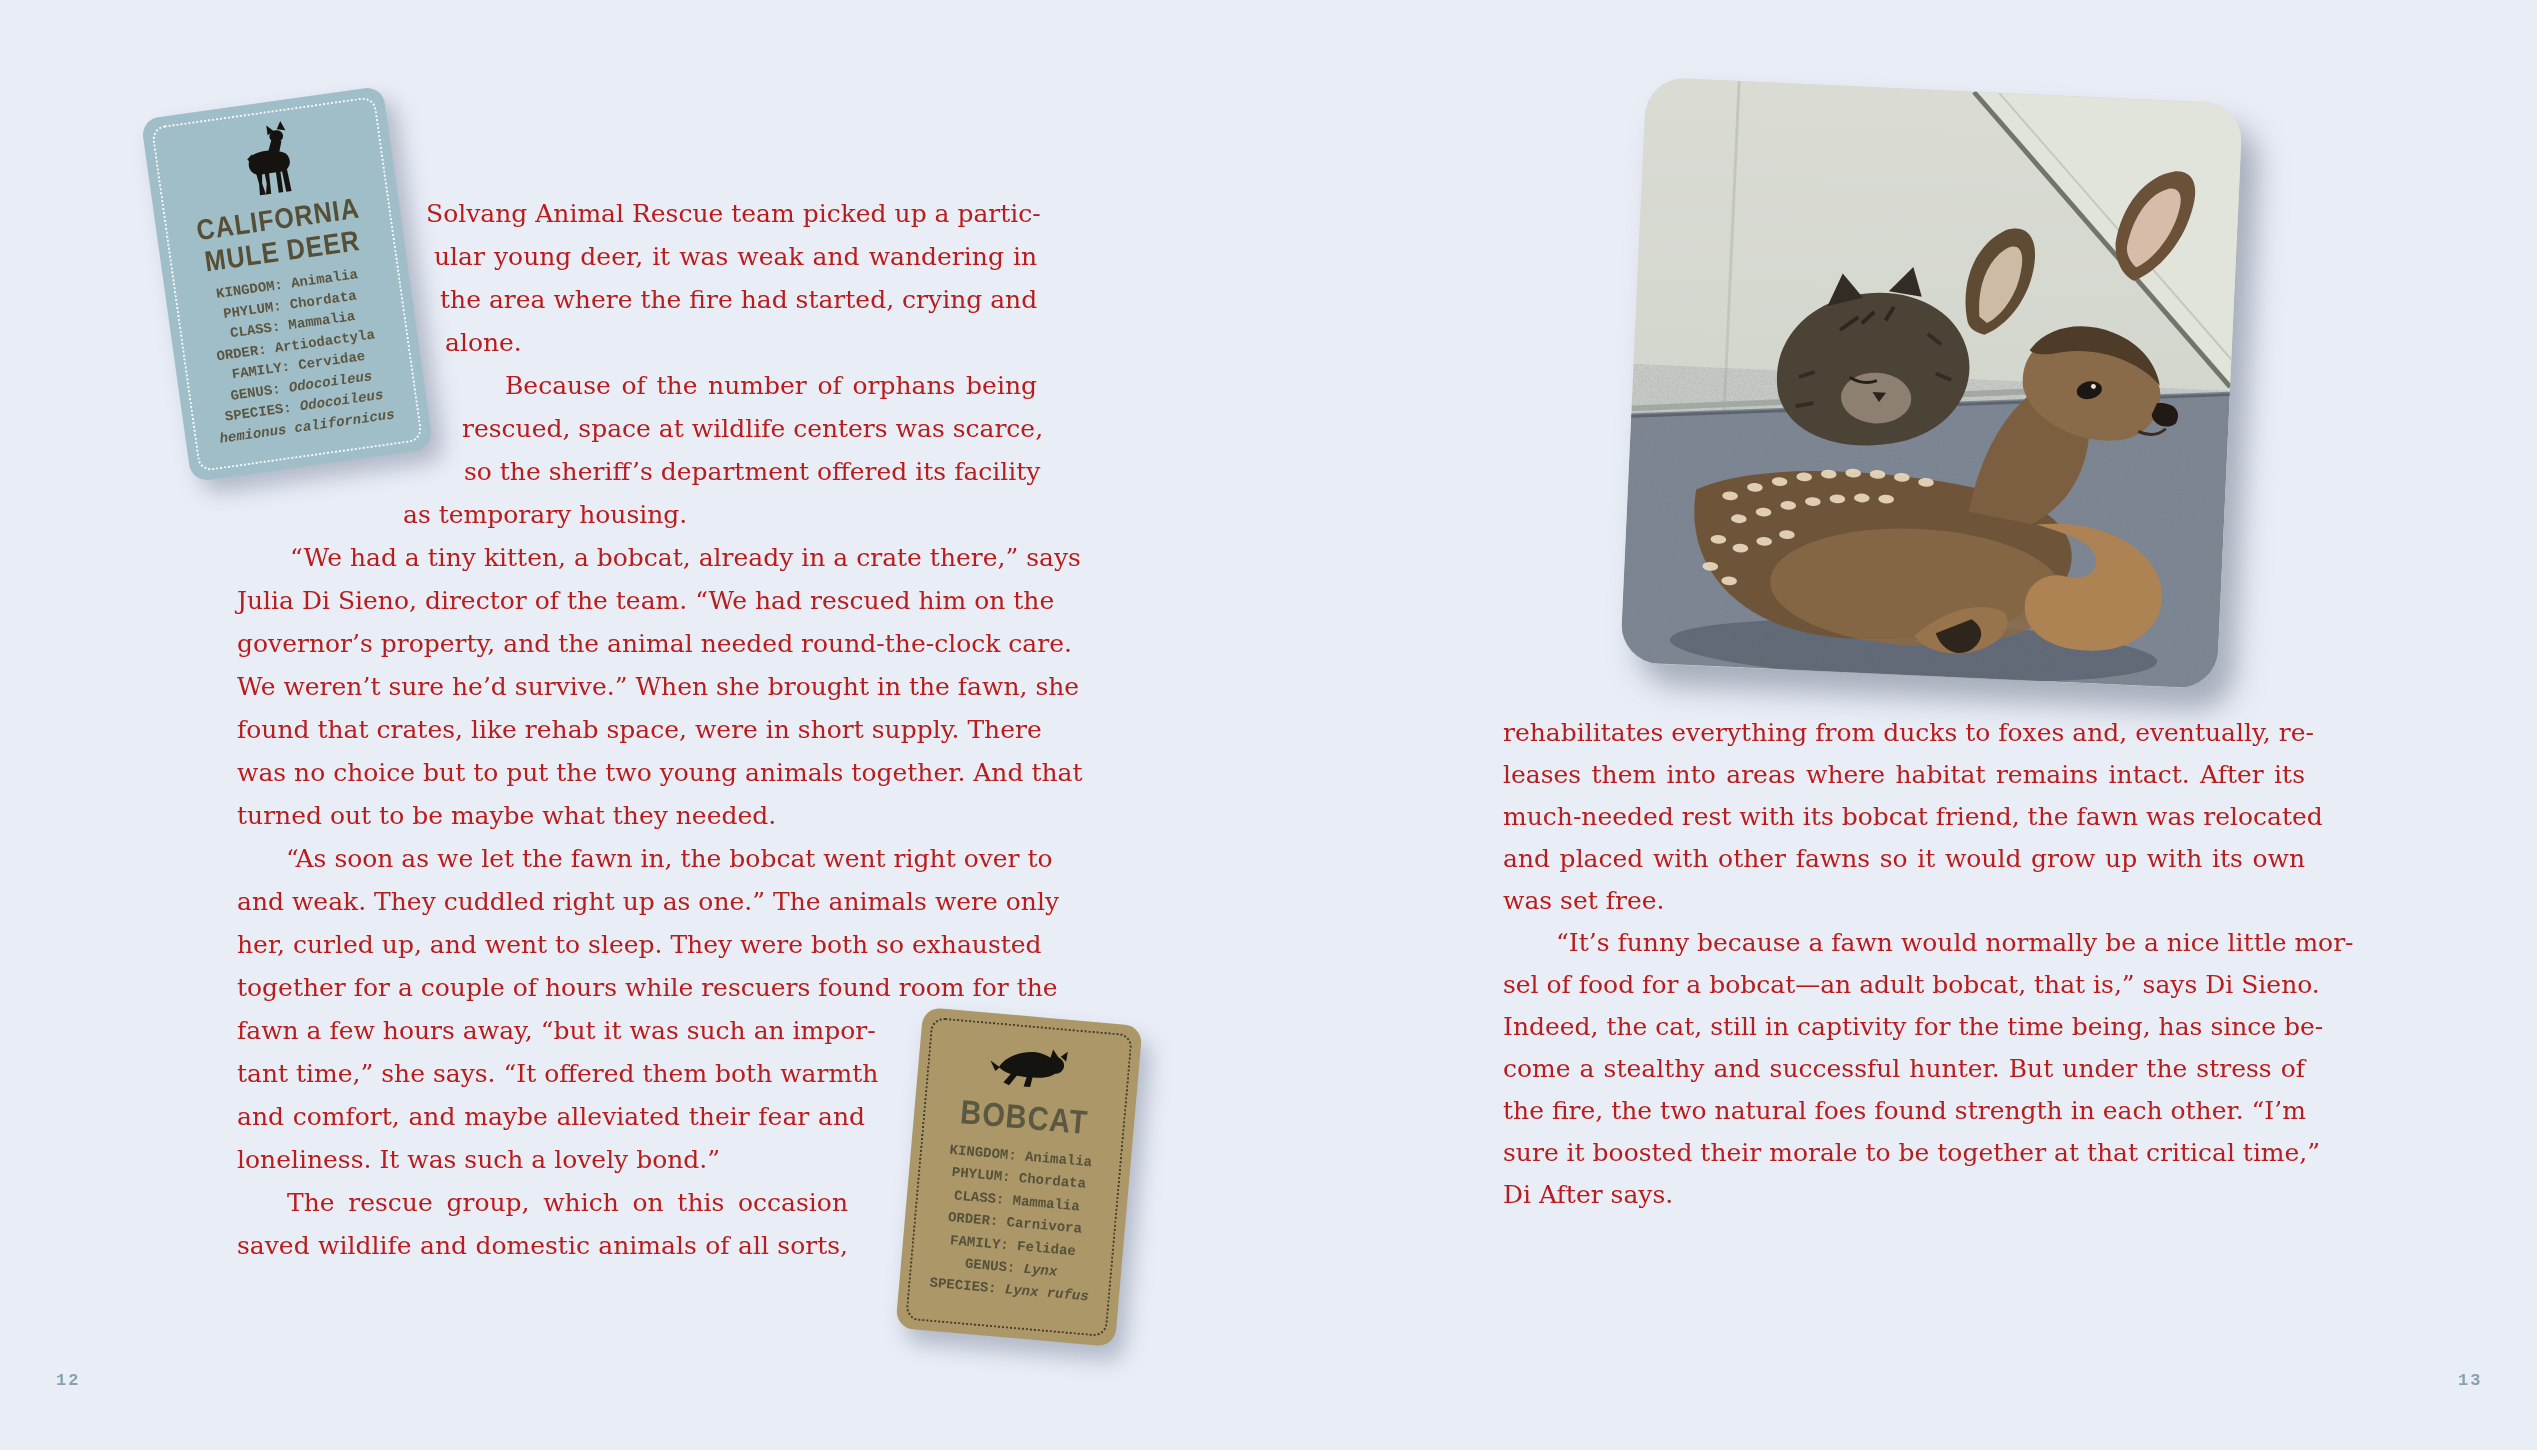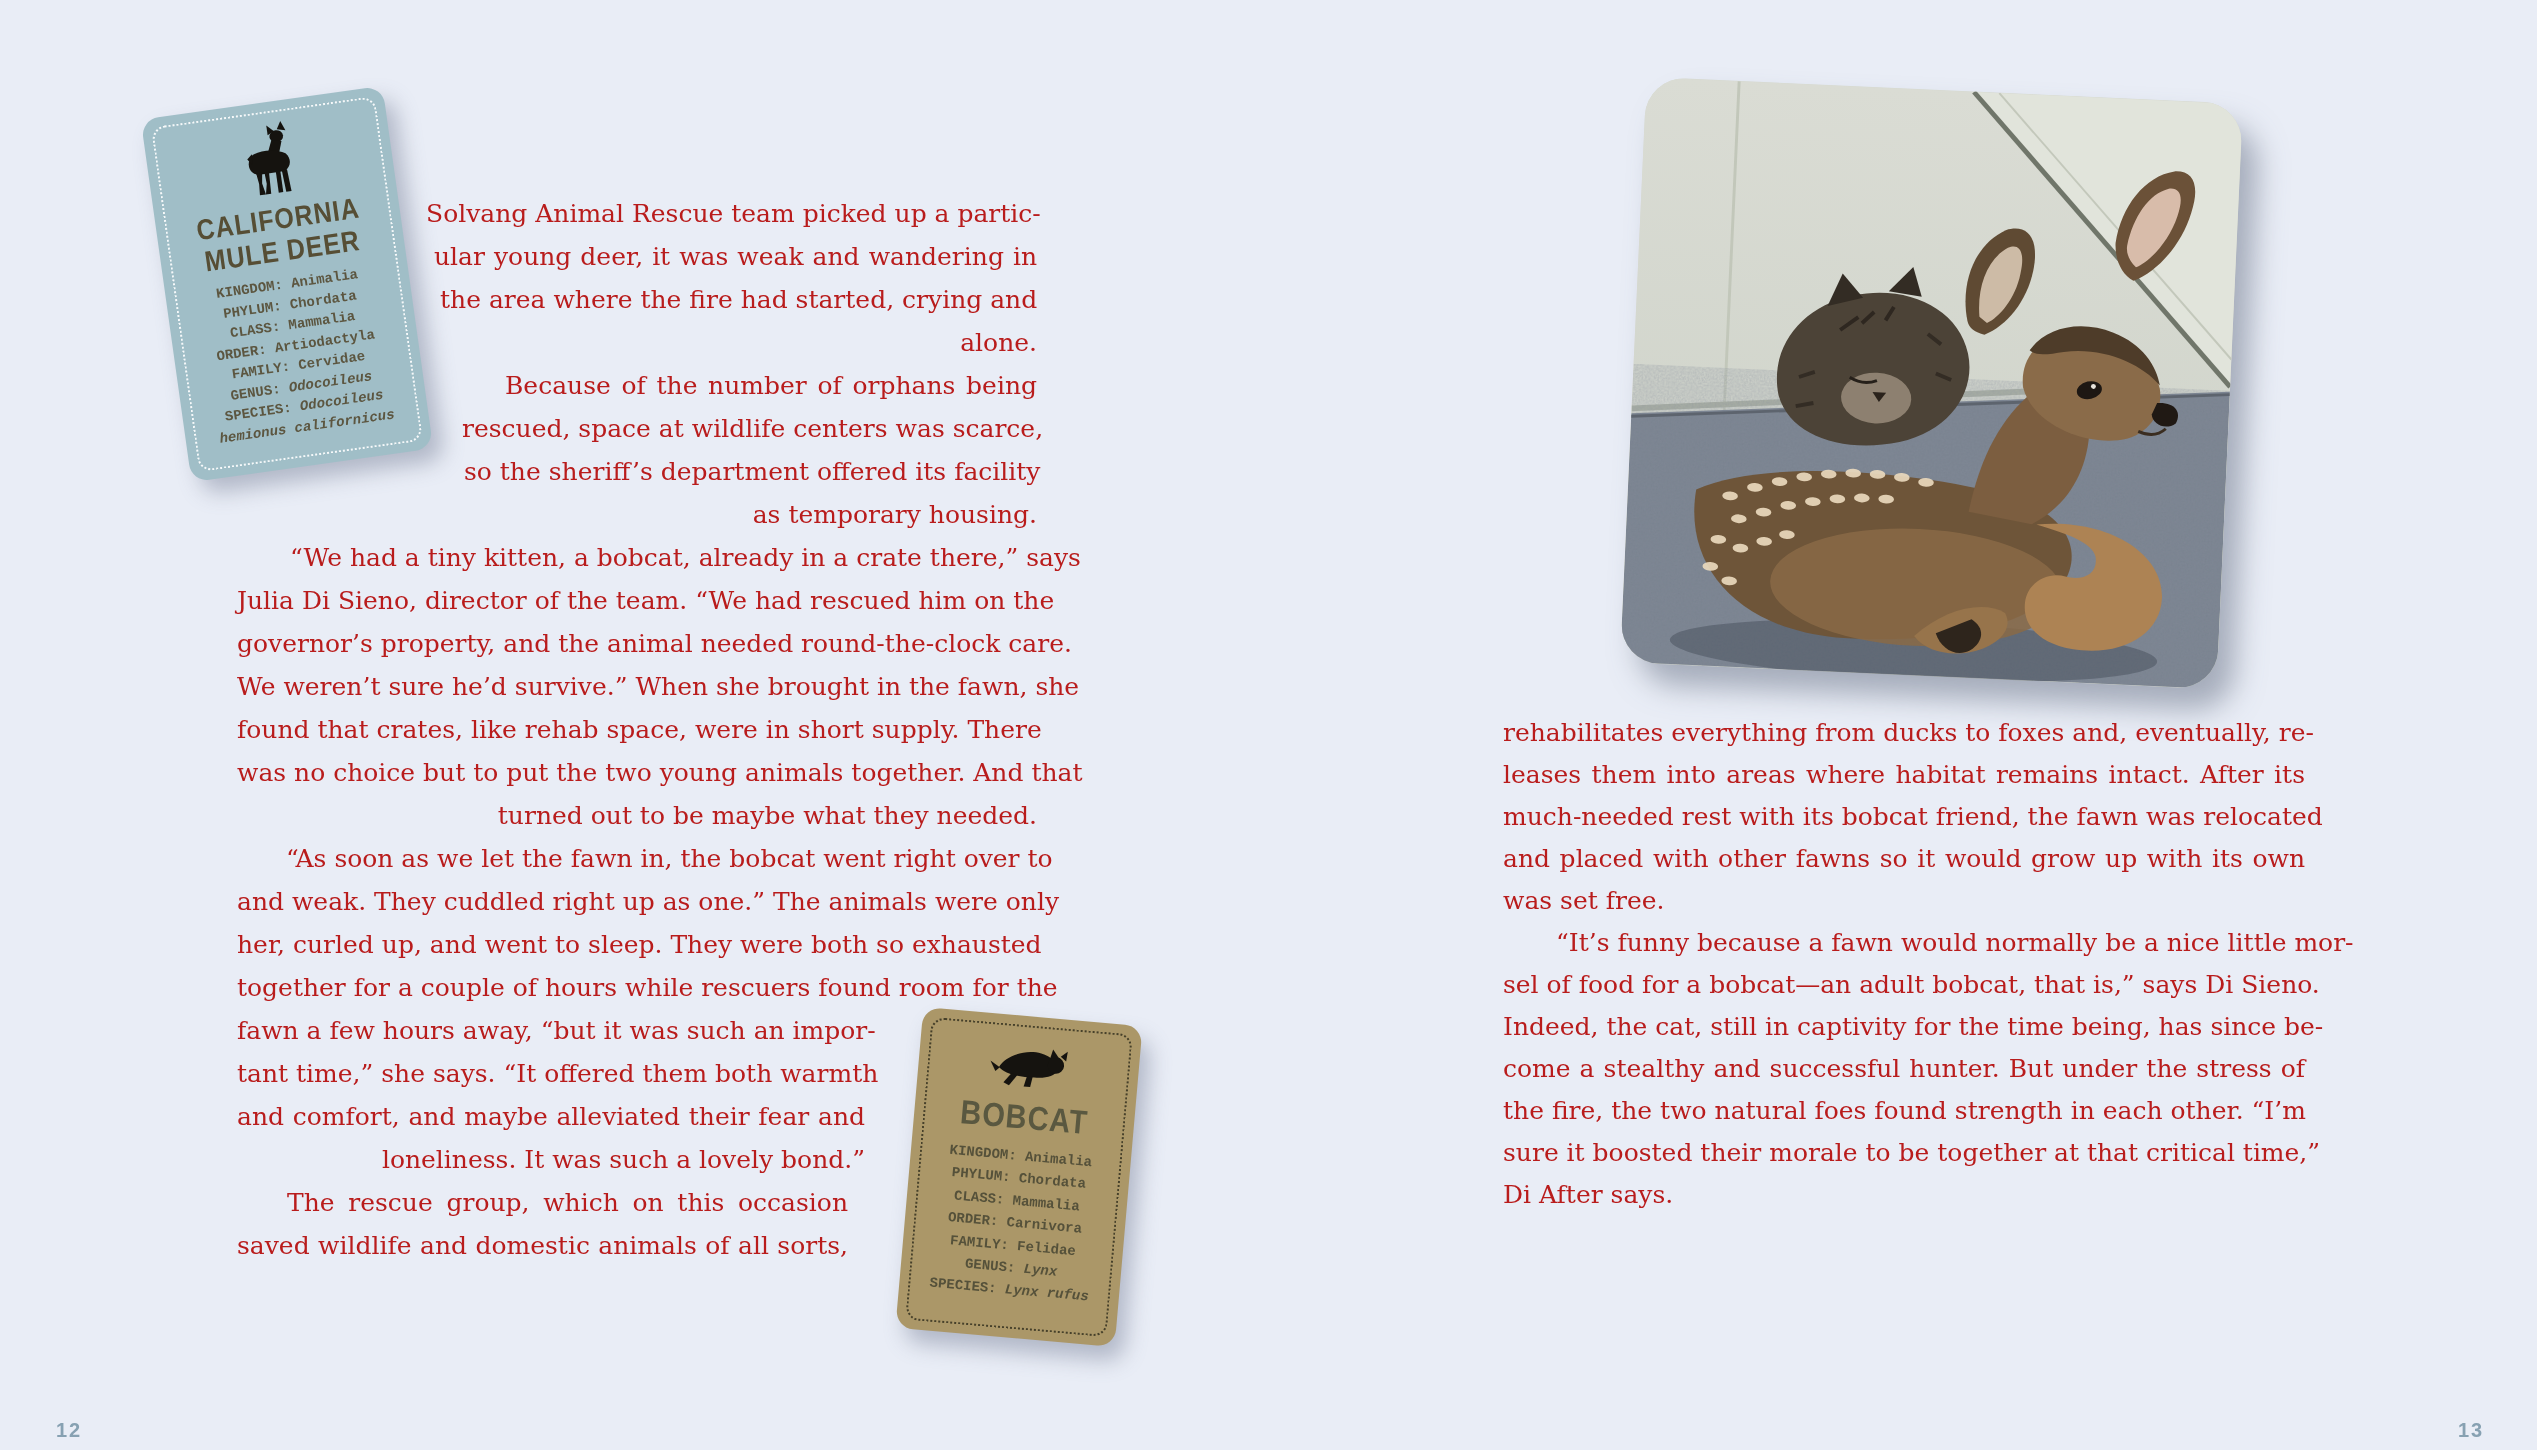--- a/index.html
+++ b/index.html
@@ -2,21 +2,21 @@
 <html><head>
 <meta charset="utf-8">
 <style>
   html,body{margin:0;padding:0;background:#e9edf6;}
   .spread{position:relative;width:2538px;height:1450px;background:#e9edf6;overflow:hidden;
           font-family:"DejaVu Serif", serif;}
   
   .textcol{position:absolute;color:#b91c1c;font-size:25px;}
   .textcol .ln{white-space:nowrap;}
   .col-left{left:237px;top:192px;width:800px;}
-  .col-left .ln{height:43px;line-height:43px;text-align:right;}
+  .col-left .ln{height:43px;line-height:43px;}
   .col-right{left:1503px;top:712px;width:802px;}
   .col-right .ln{height:42px;line-height:42px;}
   .j{text-align:justify;text-align-last:justify;}
   
   .card{position:absolute;border-radius:17.6px;box-shadow:9.8px 13.7px 21.5px rgba(110,120,145,.45);}
   .card .dotline{position:absolute;inset:8.8px;border:2px dotted rgba(255,255,255,.9);border-radius:13.7px;pointer-events:none;}
   .deer-card{left:165px;top:101px;width:244px;height:366px;background:#a0bec7;transform:rotate(-8deg);}
   .bobcat-card{left:909px;top:1016px;width:220px;height:322px;background:#ab9768;}
   .bobcat-card{transform:rotate(5deg);}
   .bobcat-card .dotline{border-color:#46402a;}
@@ -28,22 +28,22 @@
   .bobcat-card .card-title{font-size:29px;line-height:31px;color:#5a5840;margin-top:7.8px;}
   .taxo{margin-top:11.7px;text-align:center;font-family:"Liberation Mono", monospace;font-weight:700;}
   .deer-card .taxo{font-size:14px;line-height:20.5px;color:#5c5640;width:217px;}
   .bobcat-card .taxo{font-size:14px;line-height:22.4px;color:#55513a;width:195px;}
   .taxo .sci i{font-style:italic;}
   
   .photo{position:absolute;left:1633px;top:90px;width:597px;height:586px;border-radius:39px;
          overflow:hidden;transform:rotate(2.6deg);box-shadow:17.6px 21.5px 29px rgba(100,110,130,.5);
          background:#d6d9d0;}
   
-  .pagenum{position:absolute;font-family:Liberation Sans, sans-serif;font-weight:700;
-           font-size:20px;letter-spacing:2px;color:#87a1b2;margin-top:48px;}
+  .pagenum{position:absolute;font-family:Liberation Mono, monospace;font-weight:700;
+           font-size:17px;letter-spacing:2px;color:#87a1b2;}
   .pn-left{left:56px;top:1371px;}
   .pn-right{left:2458px;top:1371px;}
 </style>
 </head>
 <body>
 
 <div class="spread">
 
   <div class="card deer-card">
     <div class="dotline"></div>

